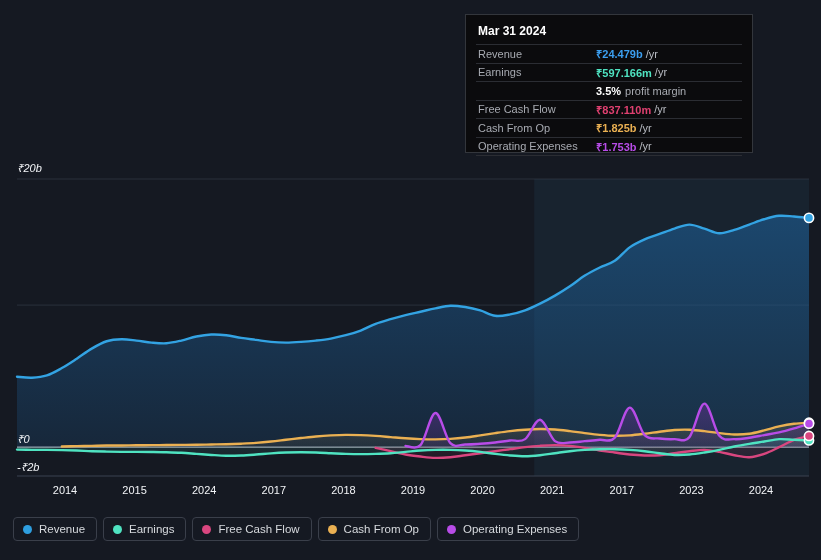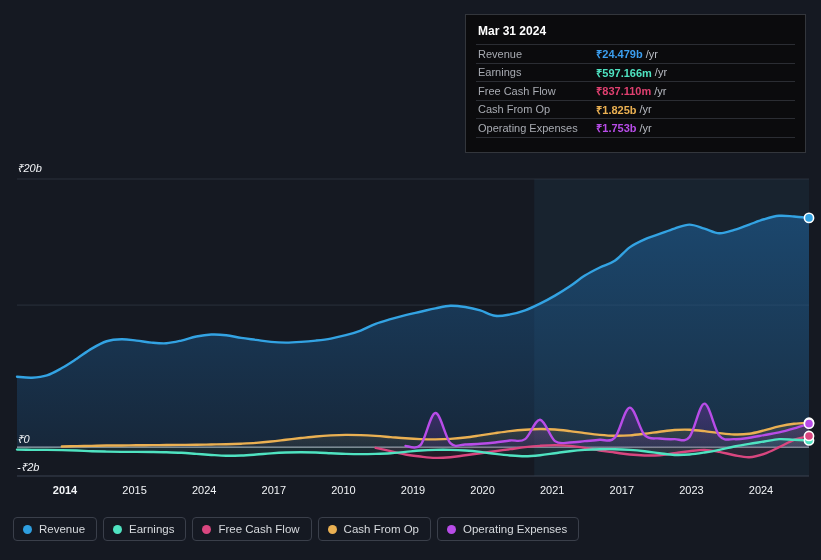--- a/index.html
+++ b/index.html
@@ -32,21 +32,21 @@
   .x-label{
     position:absolute;top:484px;
     font-size:11px;color:#f2f4f7;
     transform:translateX(-50%);
     white-space:nowrap;
   }
 
   
   #tooltip{
     position:absolute;left:465px;top:14px;
-    width:341px;height:139px;
+    width:288px;height:139px;
     background:#0b0b0d;
     border:1px solid #33363c;
     box-sizing:border-box;
     padding:8px 10px 6px 10px;
   }
   #tt-date{
     font-size:12px;font-weight:bold;color:#ffffff;
     padding:1px 0 6px 2px;
   }
   .tt-row{
@@ -131,25 +131,25 @@
       <circle cx="809" cy="435.94857787810383" r="4.6" fill="#d9467f" stroke="#ffffff" stroke-width="1.6"></circle>
       <circle cx="809" cy="422.7009029345373" r="4.6" fill="#eab052" stroke="#ffffff" stroke-width="1.6"></circle>
       <circle cx="809" cy="423.6663205417608" r="4.6" fill="#b84ce8" stroke="#ffffff" stroke-width="1.6"></circle>
     </svg>
 
   <div class="axis-label y-label" id="y-top">₹20b</div>
   <div class="axis-label y-label" id="y-zero">₹0</div>
   <div class="axis-label y-label" id="y-neg">-₹2b</div>
 
   <div id="x-axis">
-      <div class="x-label" style="left: 65px; font-weight: bold;">2014</div>
+      <div class="x-label" style="left: 65px;">2014</div>
       <div class="x-label" style="left: 134.6px;">2015</div>
       <div class="x-label" style="left: 204.2px;">2024</div>
       <div class="x-label" style="left: 273.8px;">2017</div>
-      <div class="x-label" style="left: 343.4px;">2010</div>
+      <div class="x-label" style="left: 343.4px;">2018</div>
       <div class="x-label" style="left: 413px;">2019</div>
       <div class="x-label" style="left: 482.6px;">2020</div>
       <div class="x-label" style="left: 552.2px;">2021</div>
       <div class="x-label" style="left: 621.8px;">2017</div>
       <div class="x-label" style="left: 691.4px;">2023</div>
       <div class="x-label" style="left: 761px;">2024</div>
     </div>
 
   <div id="tooltip">
     <div id="tt-date">Mar 31 2024</div>
@@ -157,20 +157,25 @@
         <div class="tt-row">
           <span class="tt-name">Revenue</span>
           <span class="tt-val" style="color: rgb(60, 159, 240);">₹24.479b</span>
           <span class="tt-unit">/yr</span>
         </div>
         <div class="tt-row">
           <span class="tt-name">Earnings</span>
           <span class="tt-val" style="color: rgb(79, 227, 193);">₹597.166m</span>
           <span class="tt-unit">/yr</span>
         </div>
+        <div class="tt-row sub">
+          <span class="tt-name" style="width: 118px;"></span>
+          <span class="tt-sub-val">3.5%</span>
+          <span class="tt-sub-txt">profit margin</span>
+        </div>
         <div class="tt-row">
           <span class="tt-name">Free Cash Flow</span>
           <span class="tt-val" style="color: rgb(224, 64, 112);">₹837.110m</span>
           <span class="tt-unit">/yr</span>
         </div>
         <div class="tt-row">
           <span class="tt-name">Cash From Op</span>
           <span class="tt-val" style="color: rgb(234, 176, 82);">₹1.825b</span>
           <span class="tt-unit">/yr</span>
         </div>

